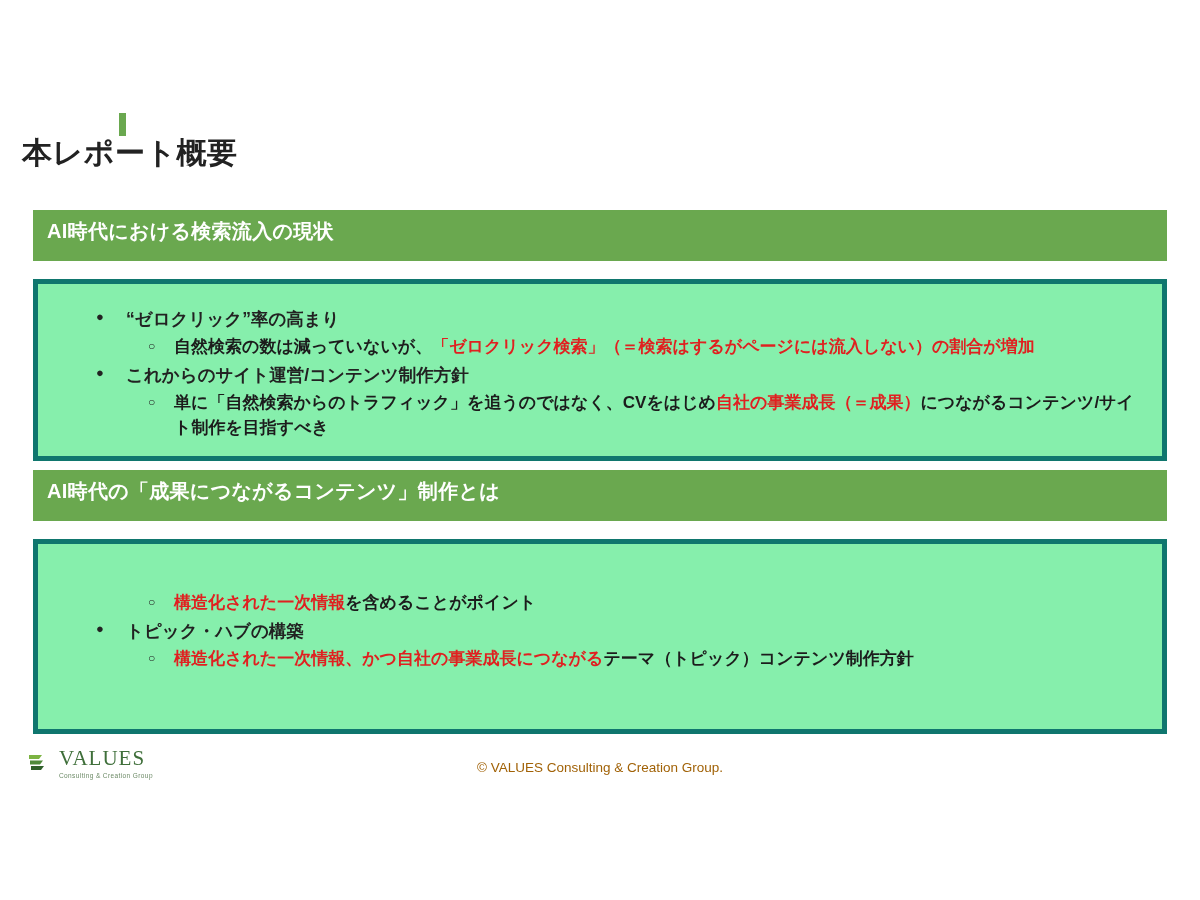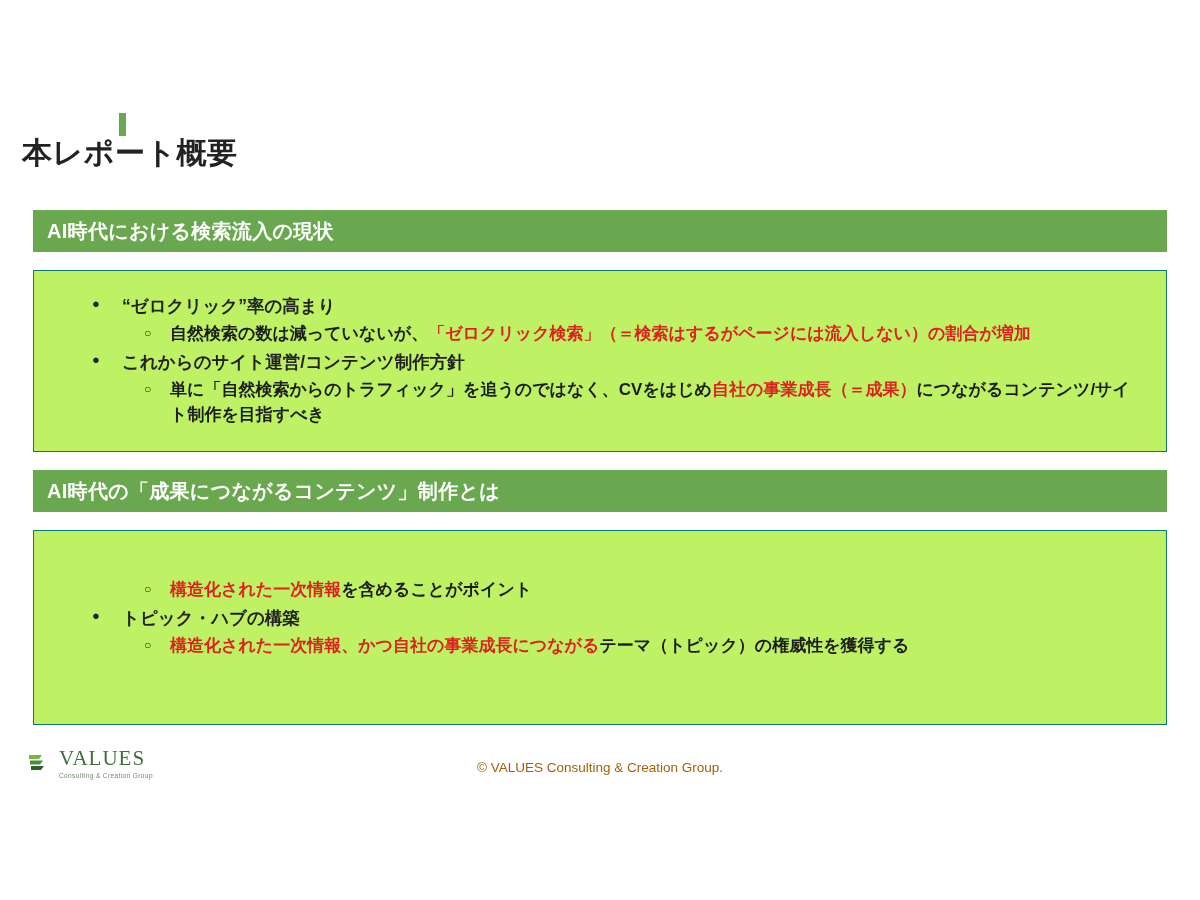--- a/index.html
+++ b/index.html
@@ -55,30 +55,30 @@
     width: 1134px;
   }
   .section-1 { top: 210px; }
   .section-2 { top: 470px; }
 
   .band {
     background: #6aa84f;
     color: #ffffff;
     font-size: 20px;
     font-weight: bold;
-    height: 42px;
+    height: 51px;
     line-height: 42px;
     padding-left: 14px;
     box-sizing: border-box;
     letter-spacing: 0.3px;
     white-space: nowrap;
   }
   .panel {
-    border: 1px solid #0f766e;
-    background: #bef264;
+    border: 5px solid #0f766e;
+    background: #86efac;
     box-sizing: border-box;
     margin-top: 18px;
   }
   .panel-1 { height: 182px; padding: 22px 20px 0 20px; }
   .panel-2 { height: 195px; padding: 45px 20px 0 20px; }
 
   
   ul.lvl1 {
     list-style: none;
     margin: 0;
@@ -208,21 +208,21 @@
           <ul class="lvl2">
             <li>
               <span class="red">構造化された一次情報</span><span class="blk">を含めることがポイント</span>
             </li>
           </ul>
         </li>
         <li>
           <span class="b1">トピック・ハブの構築</span>
           <ul class="lvl2">
             <li>
-              <span class="red">構造化された一次情報、かつ自社の事業成長につながる</span><span class="blk">テーマ（トピック）の権威性を獲得する</span>
+              <span class="red">構造化された一次情報、かつ自社の事業成長につながる</span><span class="blk">テーマ（トピック）コンテンツ制作方針</span>
             </li>
           </ul>
         </li>
       </ul>
     </div>
   </div>
 
   <div class="footer">
     <div class="logo-wrap">
       <svg class="logo-mark" viewBox="0 0 26 22">

